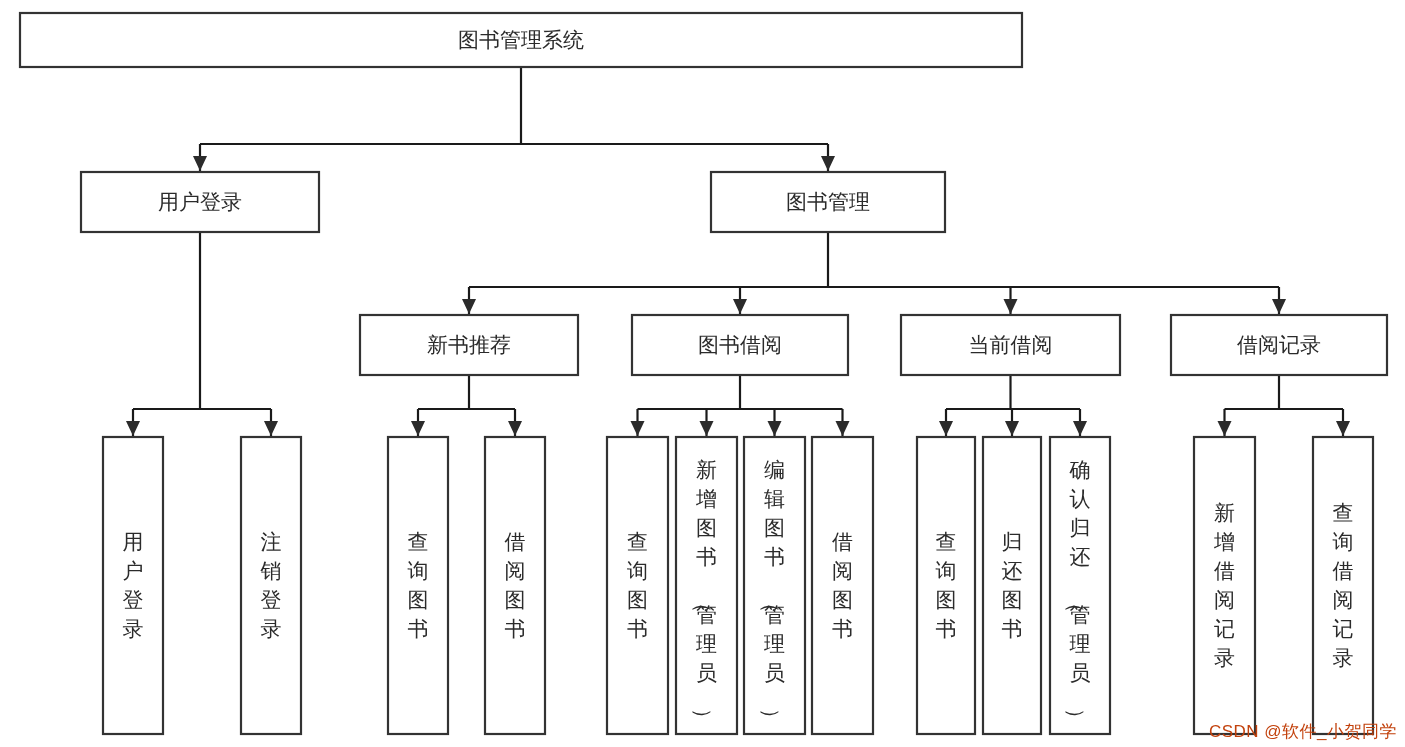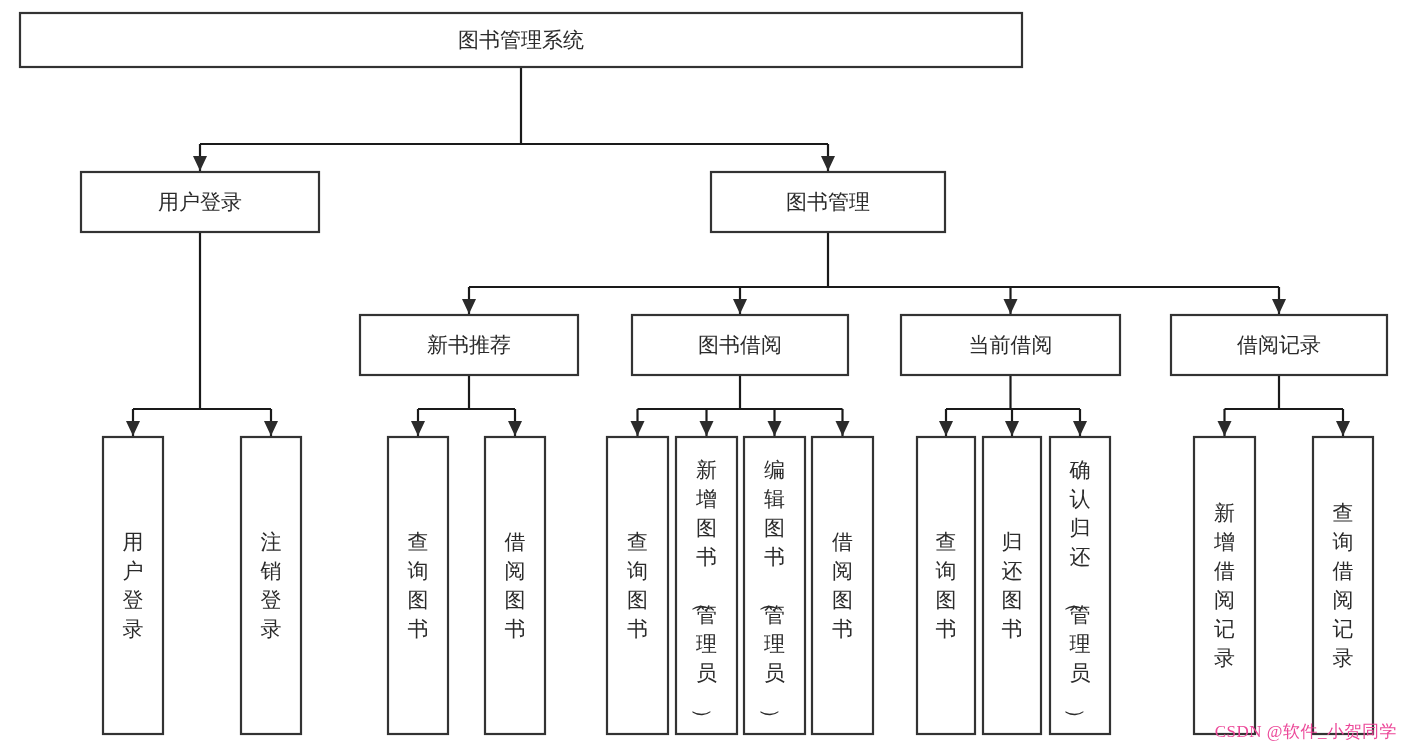--- a/index.html
+++ b/index.html
@@ -53,23 +53,23 @@
     font-size: 21px;
     fill: #2b2b2b;
     text-anchor: middle;
     dominant-baseline: middle;
     white-space: pre;
   }
   .watermark {
     position: absolute;
     right: 8px;
     bottom: 4px;
-    font-family: Liberation Serif, serif;
+    font-family: Liberation Sans, sans-serif;
     font-size: 17px;
-    color: #ec4899;
+    color: #c2410c;
     letter-spacing: 0.5px;
     pointer-events: none;
     white-space: nowrap;
   }
 </style>
 </head>
 <body>
 
 <div id="diagram-root">
   <svg class="diagram" viewBox="0 0 1405 747">

